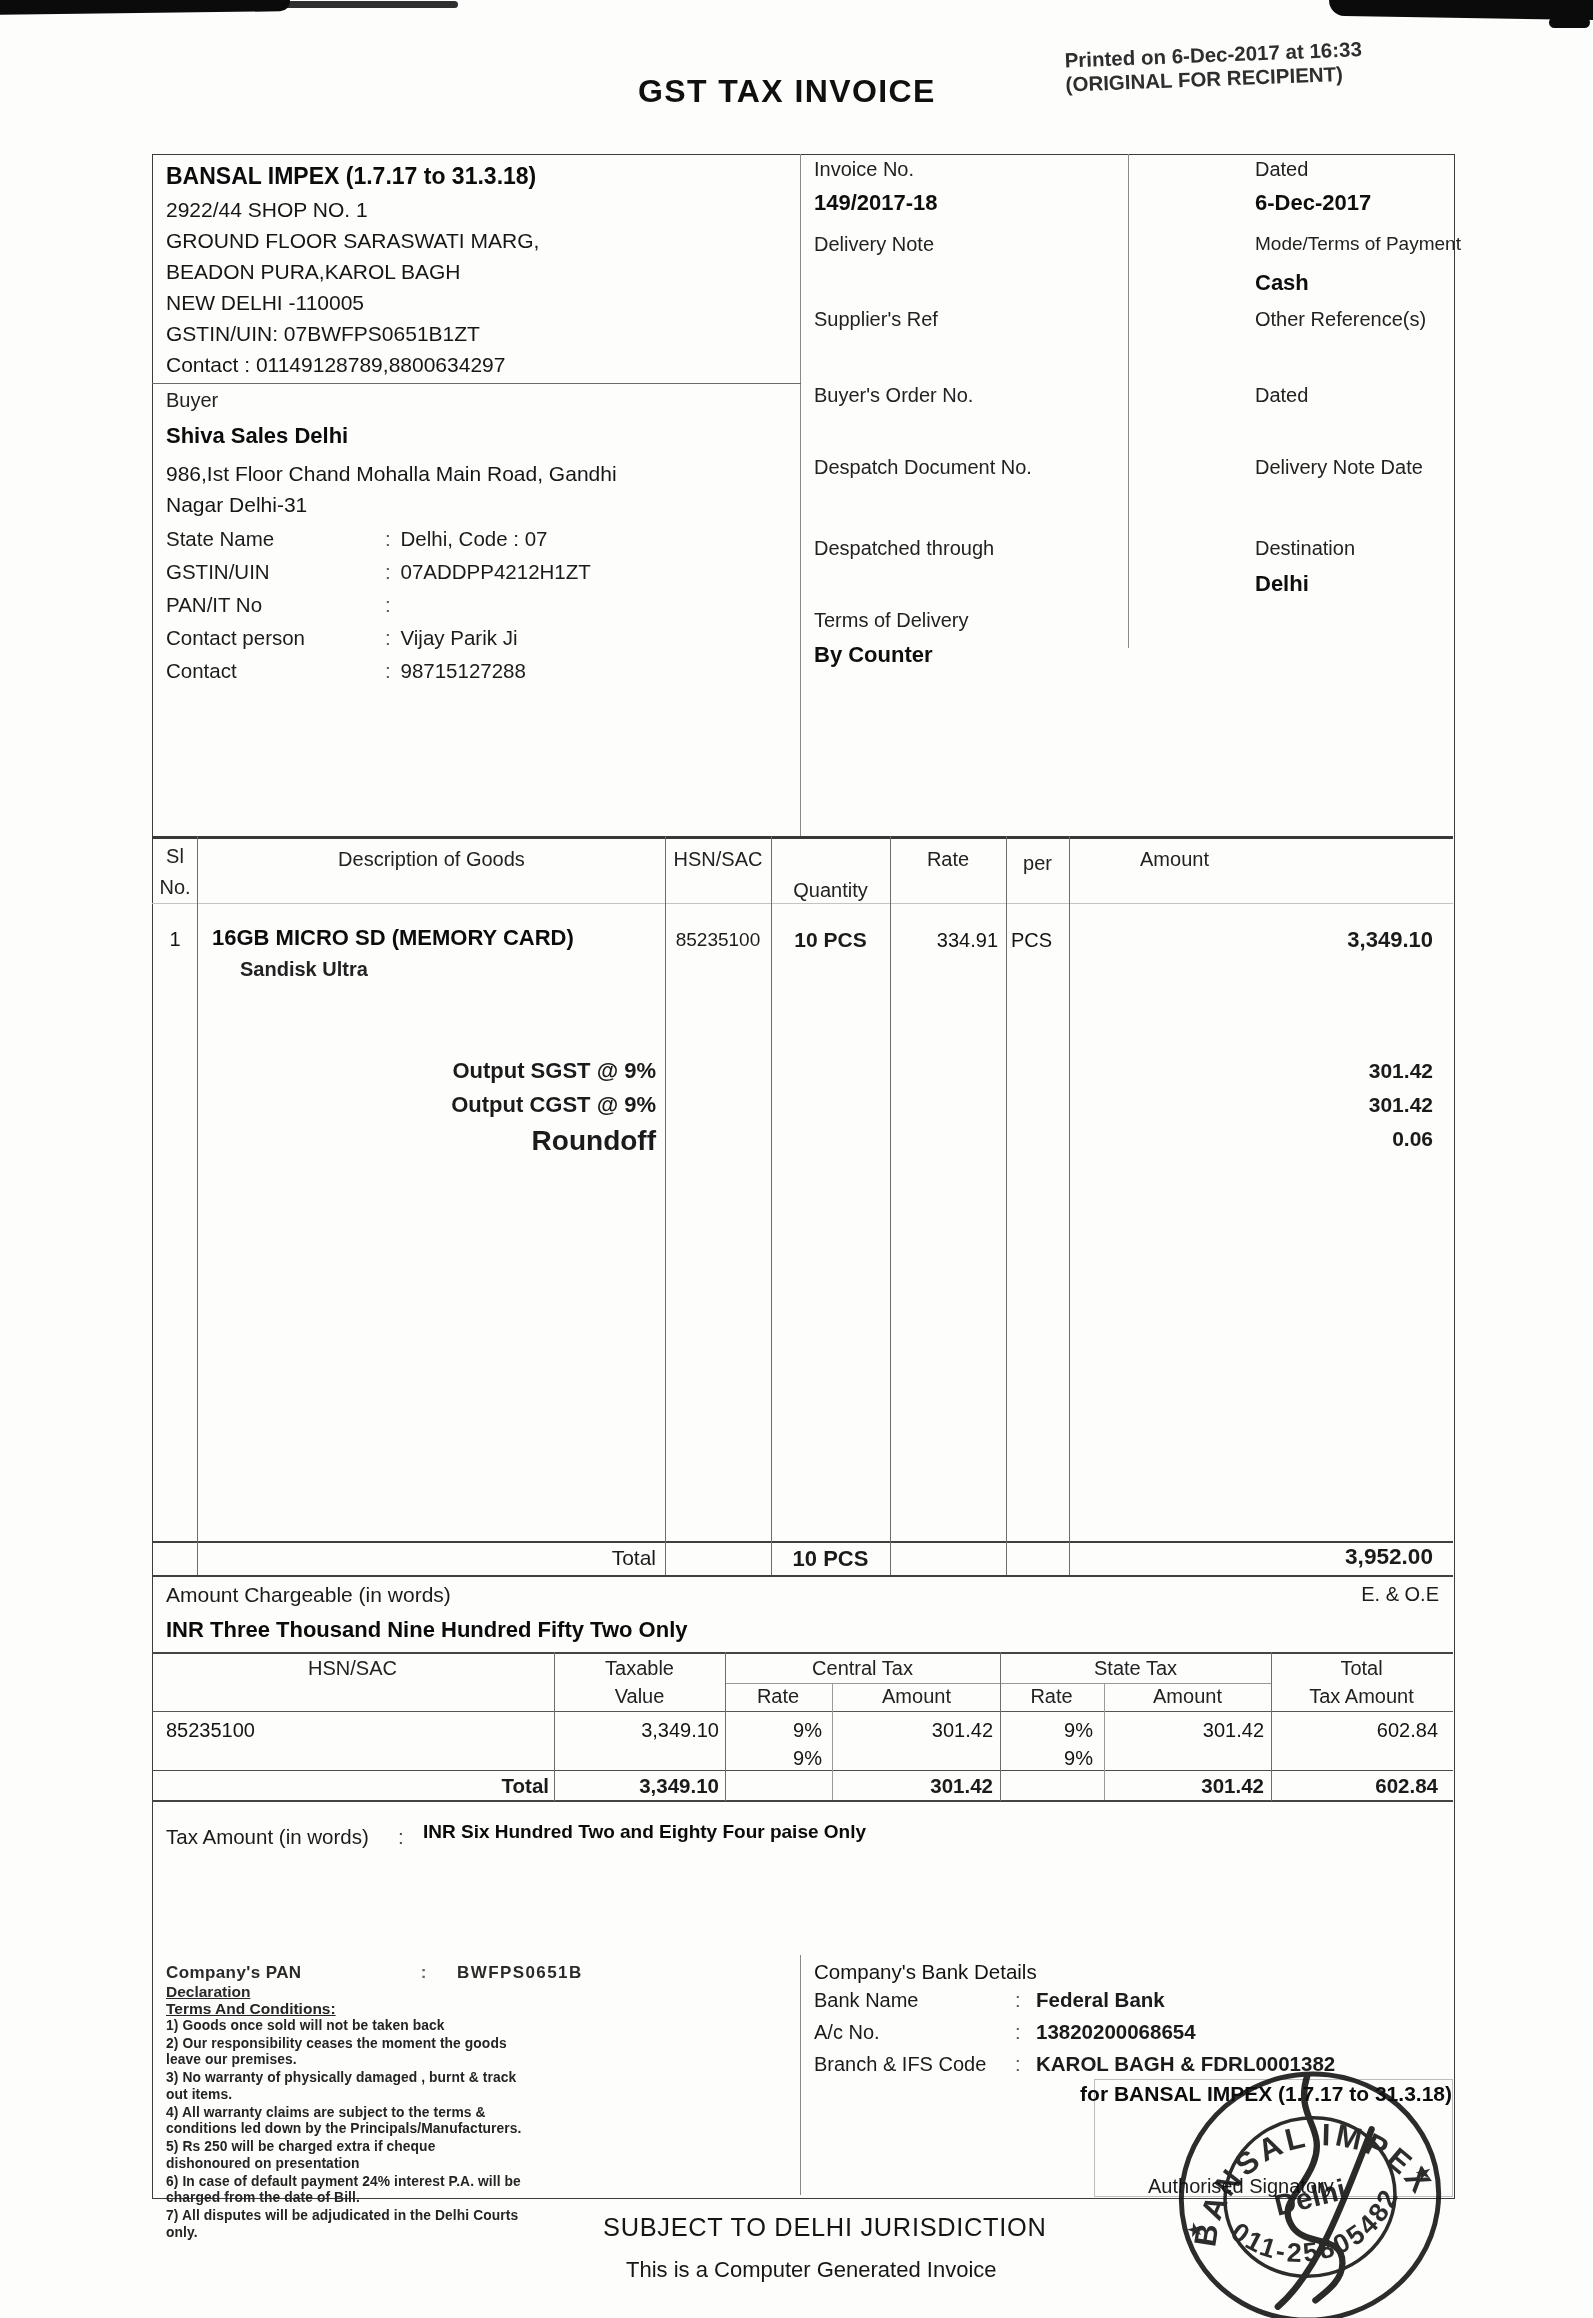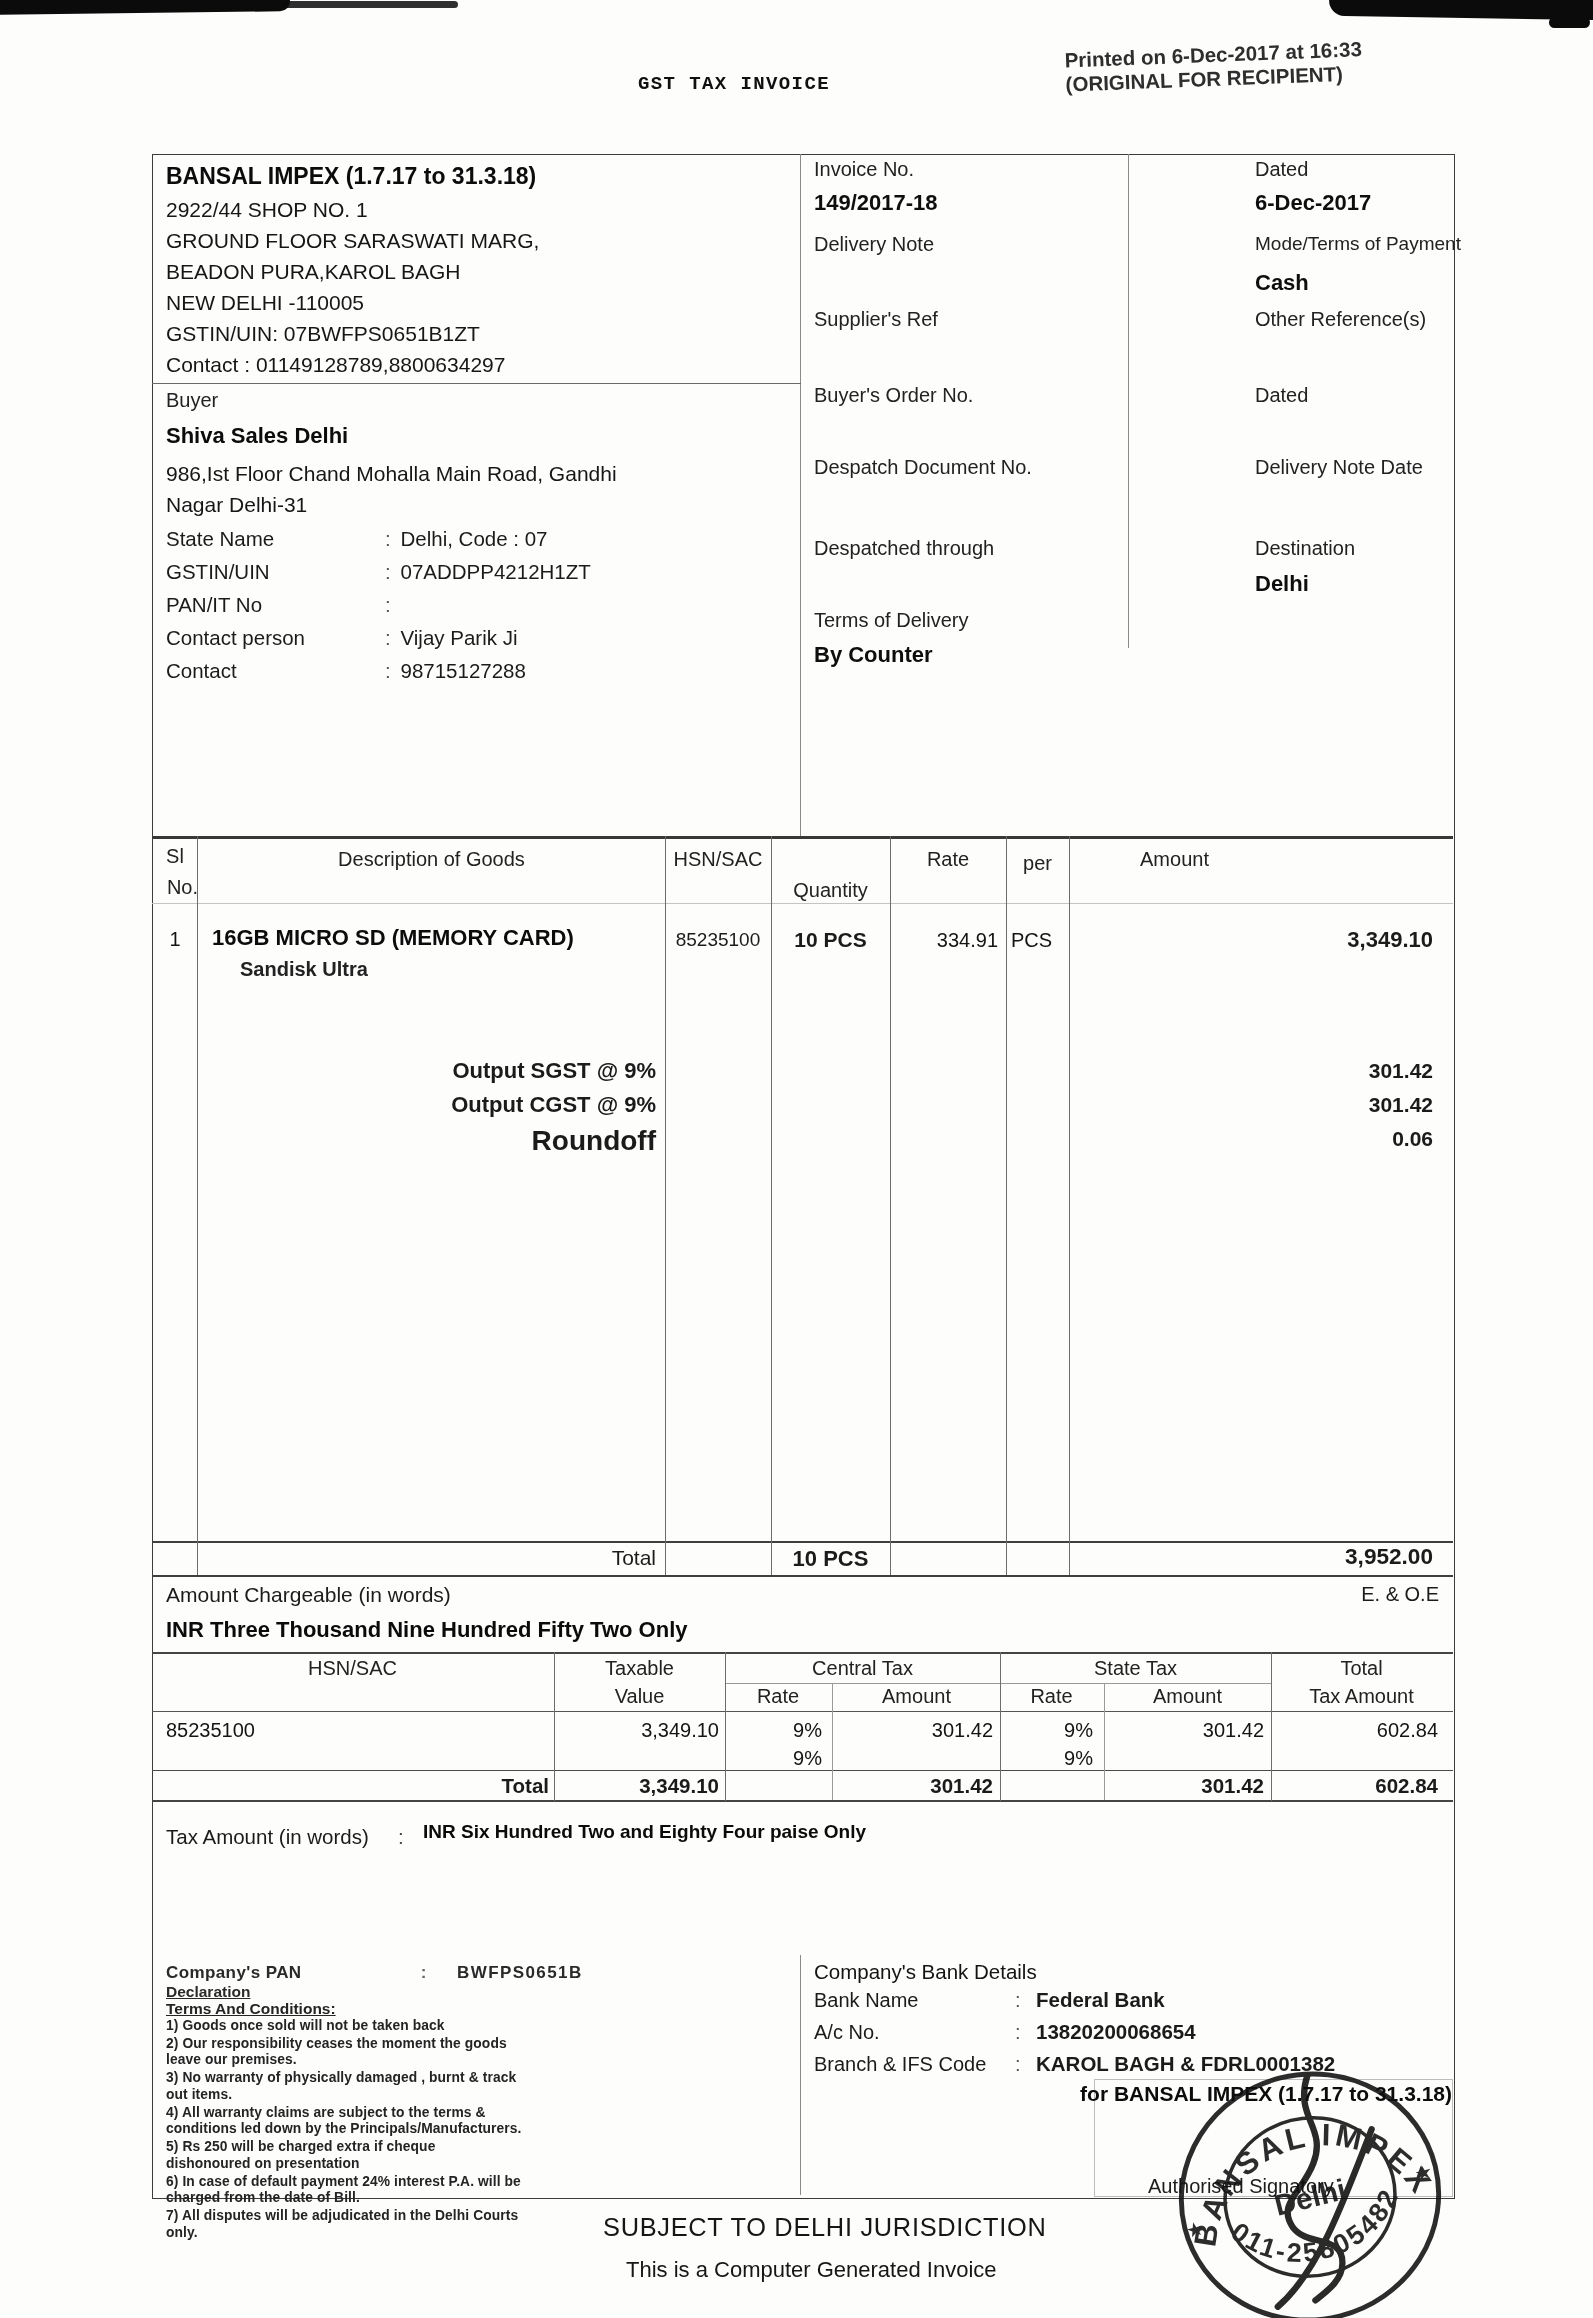--- a/index.html
+++ b/index.html
@@ -22,21 +22,21 @@
 </head>
 <body>
 
 <div id="page">
 
   <div class="artifact" style="left:-5.6px;top:-4.2px;width:296px;height:17px;border-radius:0 5.6px 10px 2.8px;transform:rotate(-0.7deg);"></div>
   <div class="artifact" style="left:282px;top:1.4px;width:176px;height:6.3px;border-radius:3.5px;opacity:.85;"></div>
   <div class="artifact" style="left:1329px;top:-5.6px;width:275px;height:24px;border-radius:0 0 2.8px 15.5px;transform:rotate(0.9deg);"></div>
   <div class="artifact" style="left:1549px;top:17px;width:41px;height:11.3px;border-radius:5.6px;"></div>
 
-  <div class="abs b" style="left:638px;top:73px;font-size:19px;letter-spacing:1.4px;color:#101010;font-family:Liberation Mono, monospace;">GST TAX INVOICE</div>
+  <div class="abs b" style="left:638px;top:73px;font-size:32px;letter-spacing:1.4px;color:#101010;">GST TAX INVOICE</div>
   <div class="abs" style="left:1065px;top:41px;width:395px;transform:rotate(-2.2deg);color:#2e2e2e;">
     <div class="b" style="font-size:20.5px;">Printed on 6-Dec-2017 at 16:33</div>
     <div class="b" style="font-size:20.5px;">(ORIGINAL FOR RECIPIENT)</div>
   </div>
 
   <div class="abs" style="left:152px;top:154px;width:1301px;height:2043px;border:1.4px solid #3c3c3c;"></div>
 
   <div class="vline" style="left:800px;top:154px;width:1.4px;height:682px;"></div>
   <div class="vline" style="left:1128px;top:154px;width:1.4px;height:494px;"></div>
   <div class="hline" style="left:152px;top:383px;width:649px;height:1.4px;background:#6a6a6a;"></div>
@@ -108,21 +108,21 @@
   <div class="hline" style="left:152px;top:1541px;width:1301px;height:2.1px;background:#3f3f3f;"></div>
   <div class="hline" style="left:152px;top:1575px;width:1301px;height:2.1px;background:#3f3f3f;"></div>
   <div class="vline" style="left:197px;top:836px;width:1.4px;height:739px;background:#6d6d6d;"></div>
   <div class="vline" style="left:665px;top:836px;width:1.4px;height:739px;background:#6d6d6d;"></div>
   <div class="vline" style="left:771px;top:836px;width:1.4px;height:739px;background:#6d6d6d;"></div>
   <div class="vline" style="left:890px;top:836px;width:1.4px;height:739px;background:#6d6d6d;"></div>
   <div class="vline" style="left:1006px;top:836px;width:1.4px;height:739px;background:#6d6d6d;"></div>
   <div class="vline" style="left:1069px;top:836px;width:1.4px;height:739px;background:#6d6d6d;"></div>
 
   <div class="abs lbl c" style="left:152px;top:845px;width:46px;">Sl</div>
-  <div class="abs lbl c" style="left:152px;top:876px;width:46px;text-align:right;">No.</div>
+  <div class="abs lbl c" style="left:152px;top:876px;width:46px;">No.</div>
   <div class="abs lbl c" style="left:199px;top:848px;width:465px;">Description of Goods</div>
   <div class="abs lbl c" style="left:665px;top:848px;width:106px;">HSN/SAC</div>
   <div class="abs lbl c" style="left:771px;top:879px;width:119px;">Quantity</div>
   <div class="abs lbl c" style="left:890px;top:848px;width:116px;">Rate</div>
   <div class="abs lbl c" style="left:1006px;top:852px;width:63px;">per</div>
   <div class="abs lbl c" style="left:1072px;top:848px;width:205px;">Amount</div>
 
   <div class="abs num c" style="left:152px;top:928px;width:46px;">1</div>
   <div class="abs b" style="left:212px;top:925px;font-size:22px;color:#0c0c0c;">16GB MICRO SD (MEMORY CARD)</div>
   <div class="abs i b" style="left:240px;top:958px;font-size:20px;font-weight:600;color:#222;">Sandisk Ultra</div>

